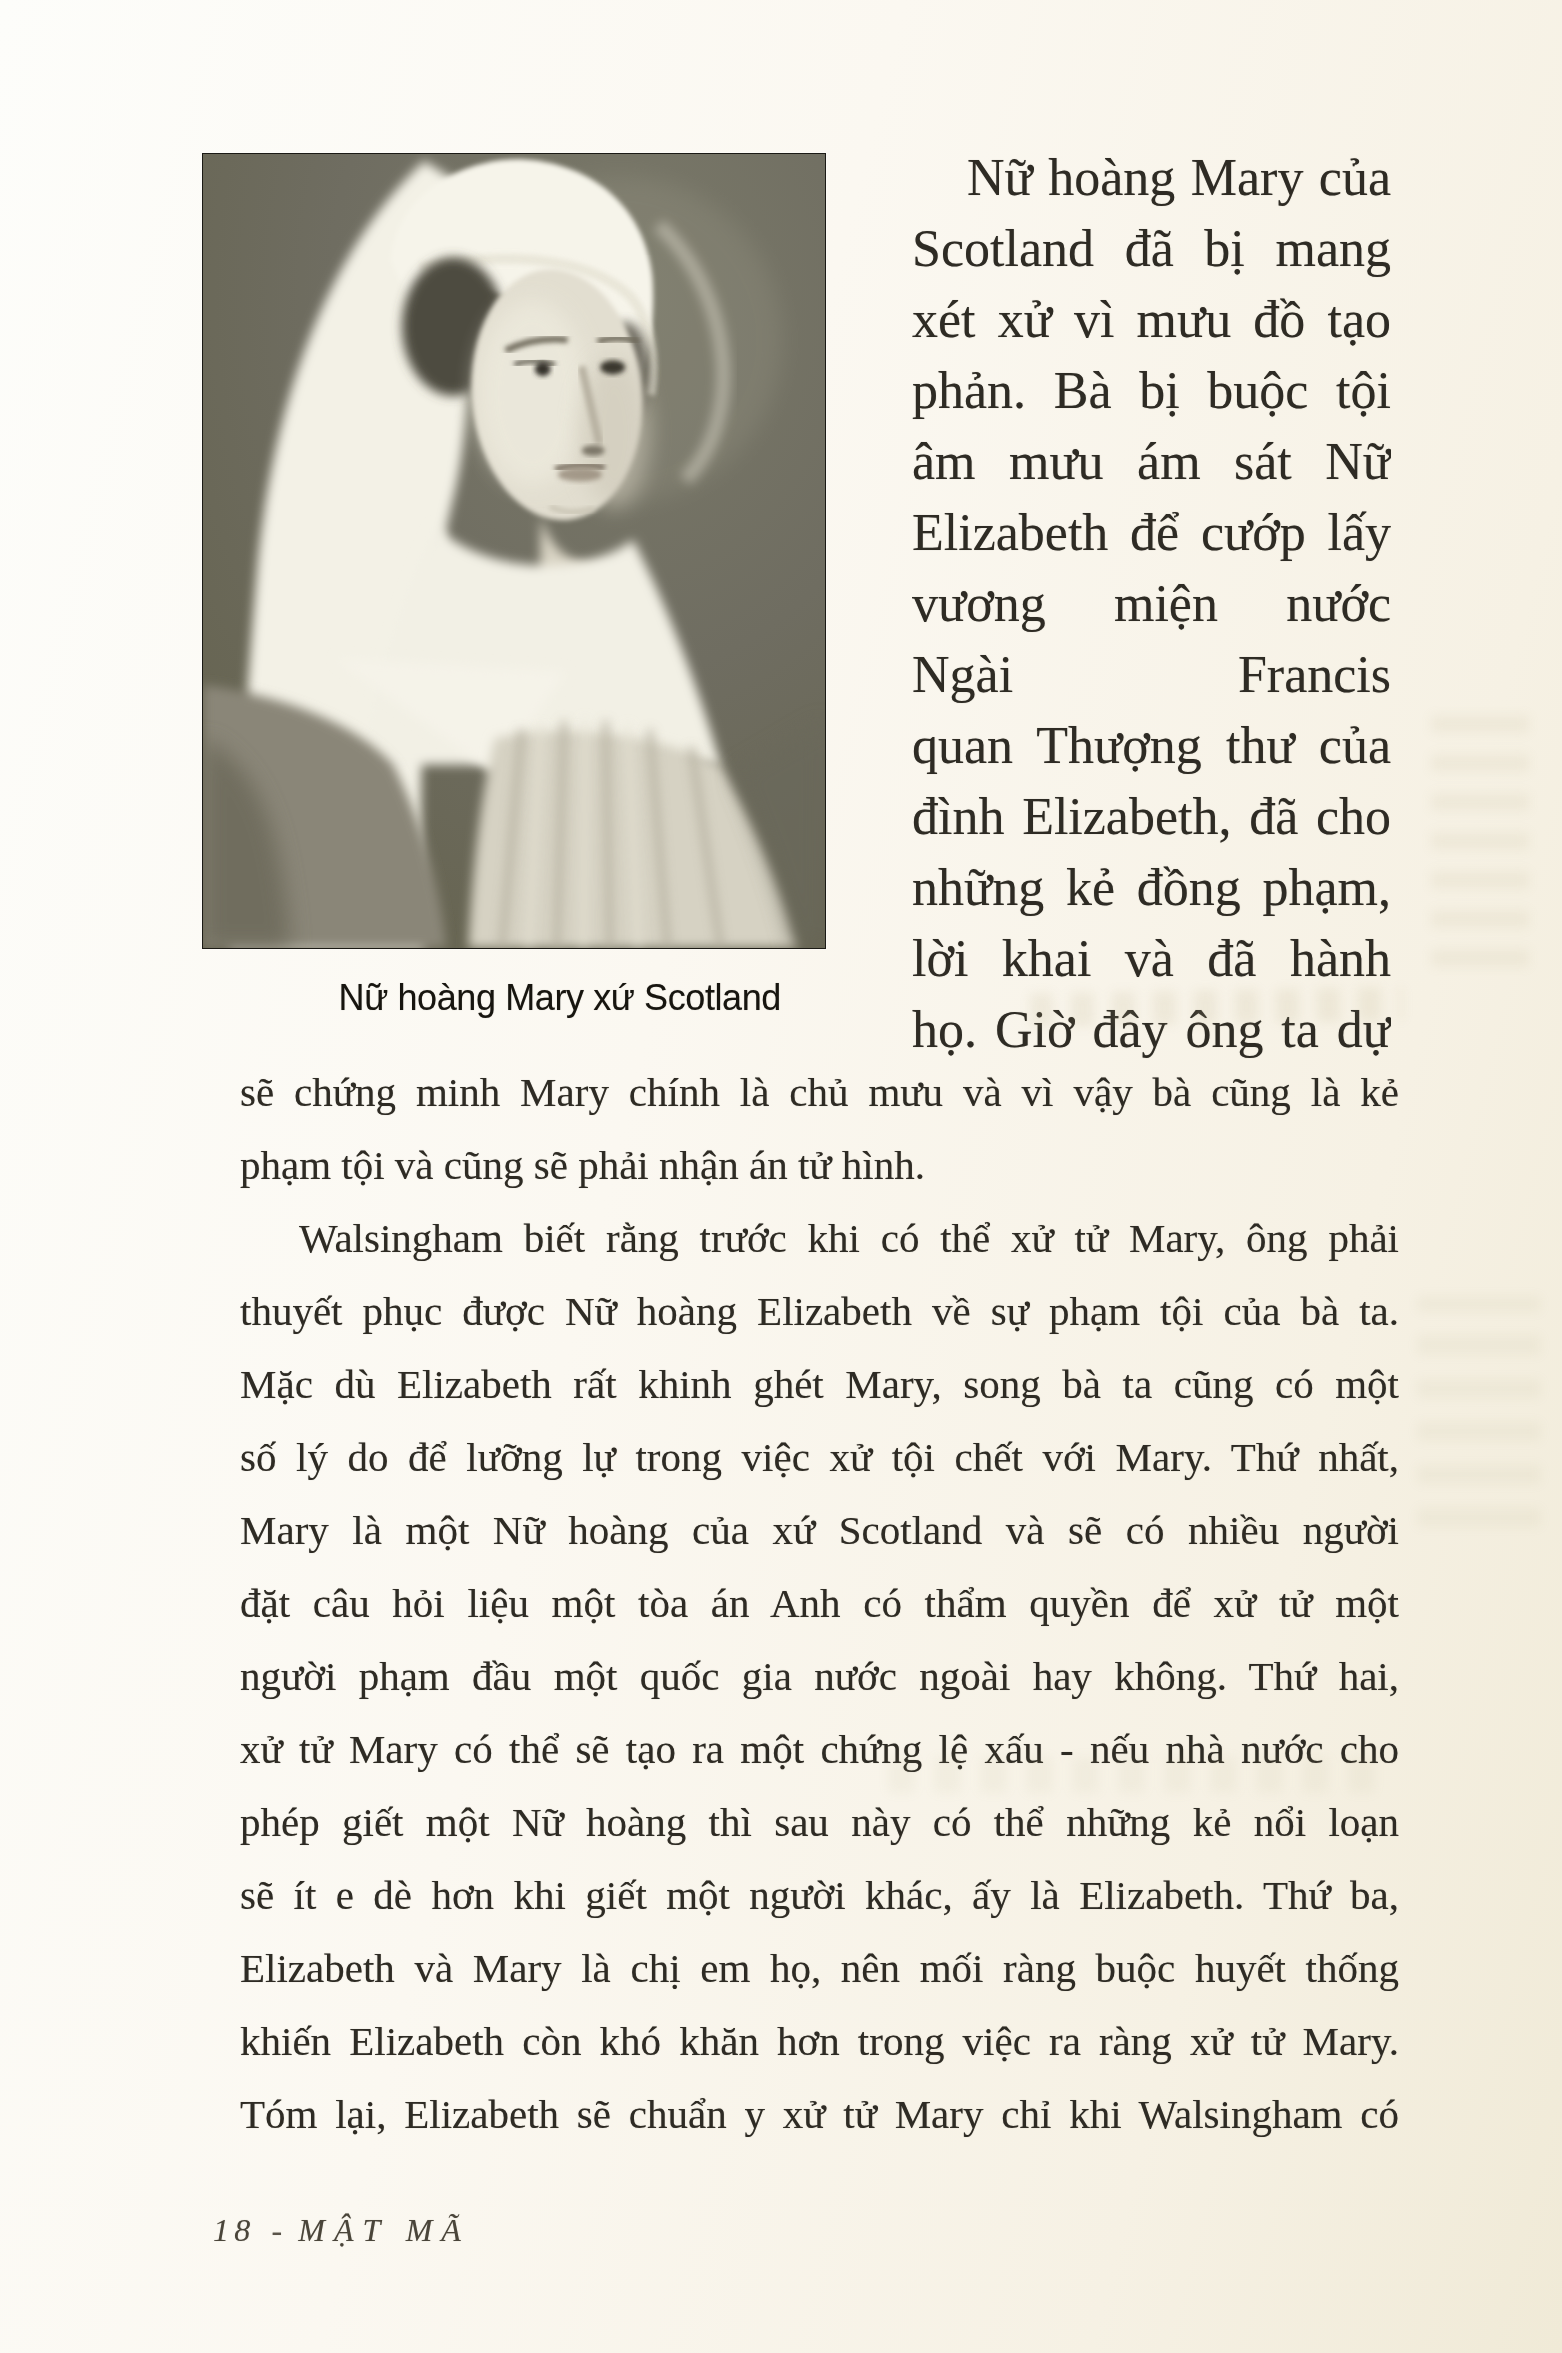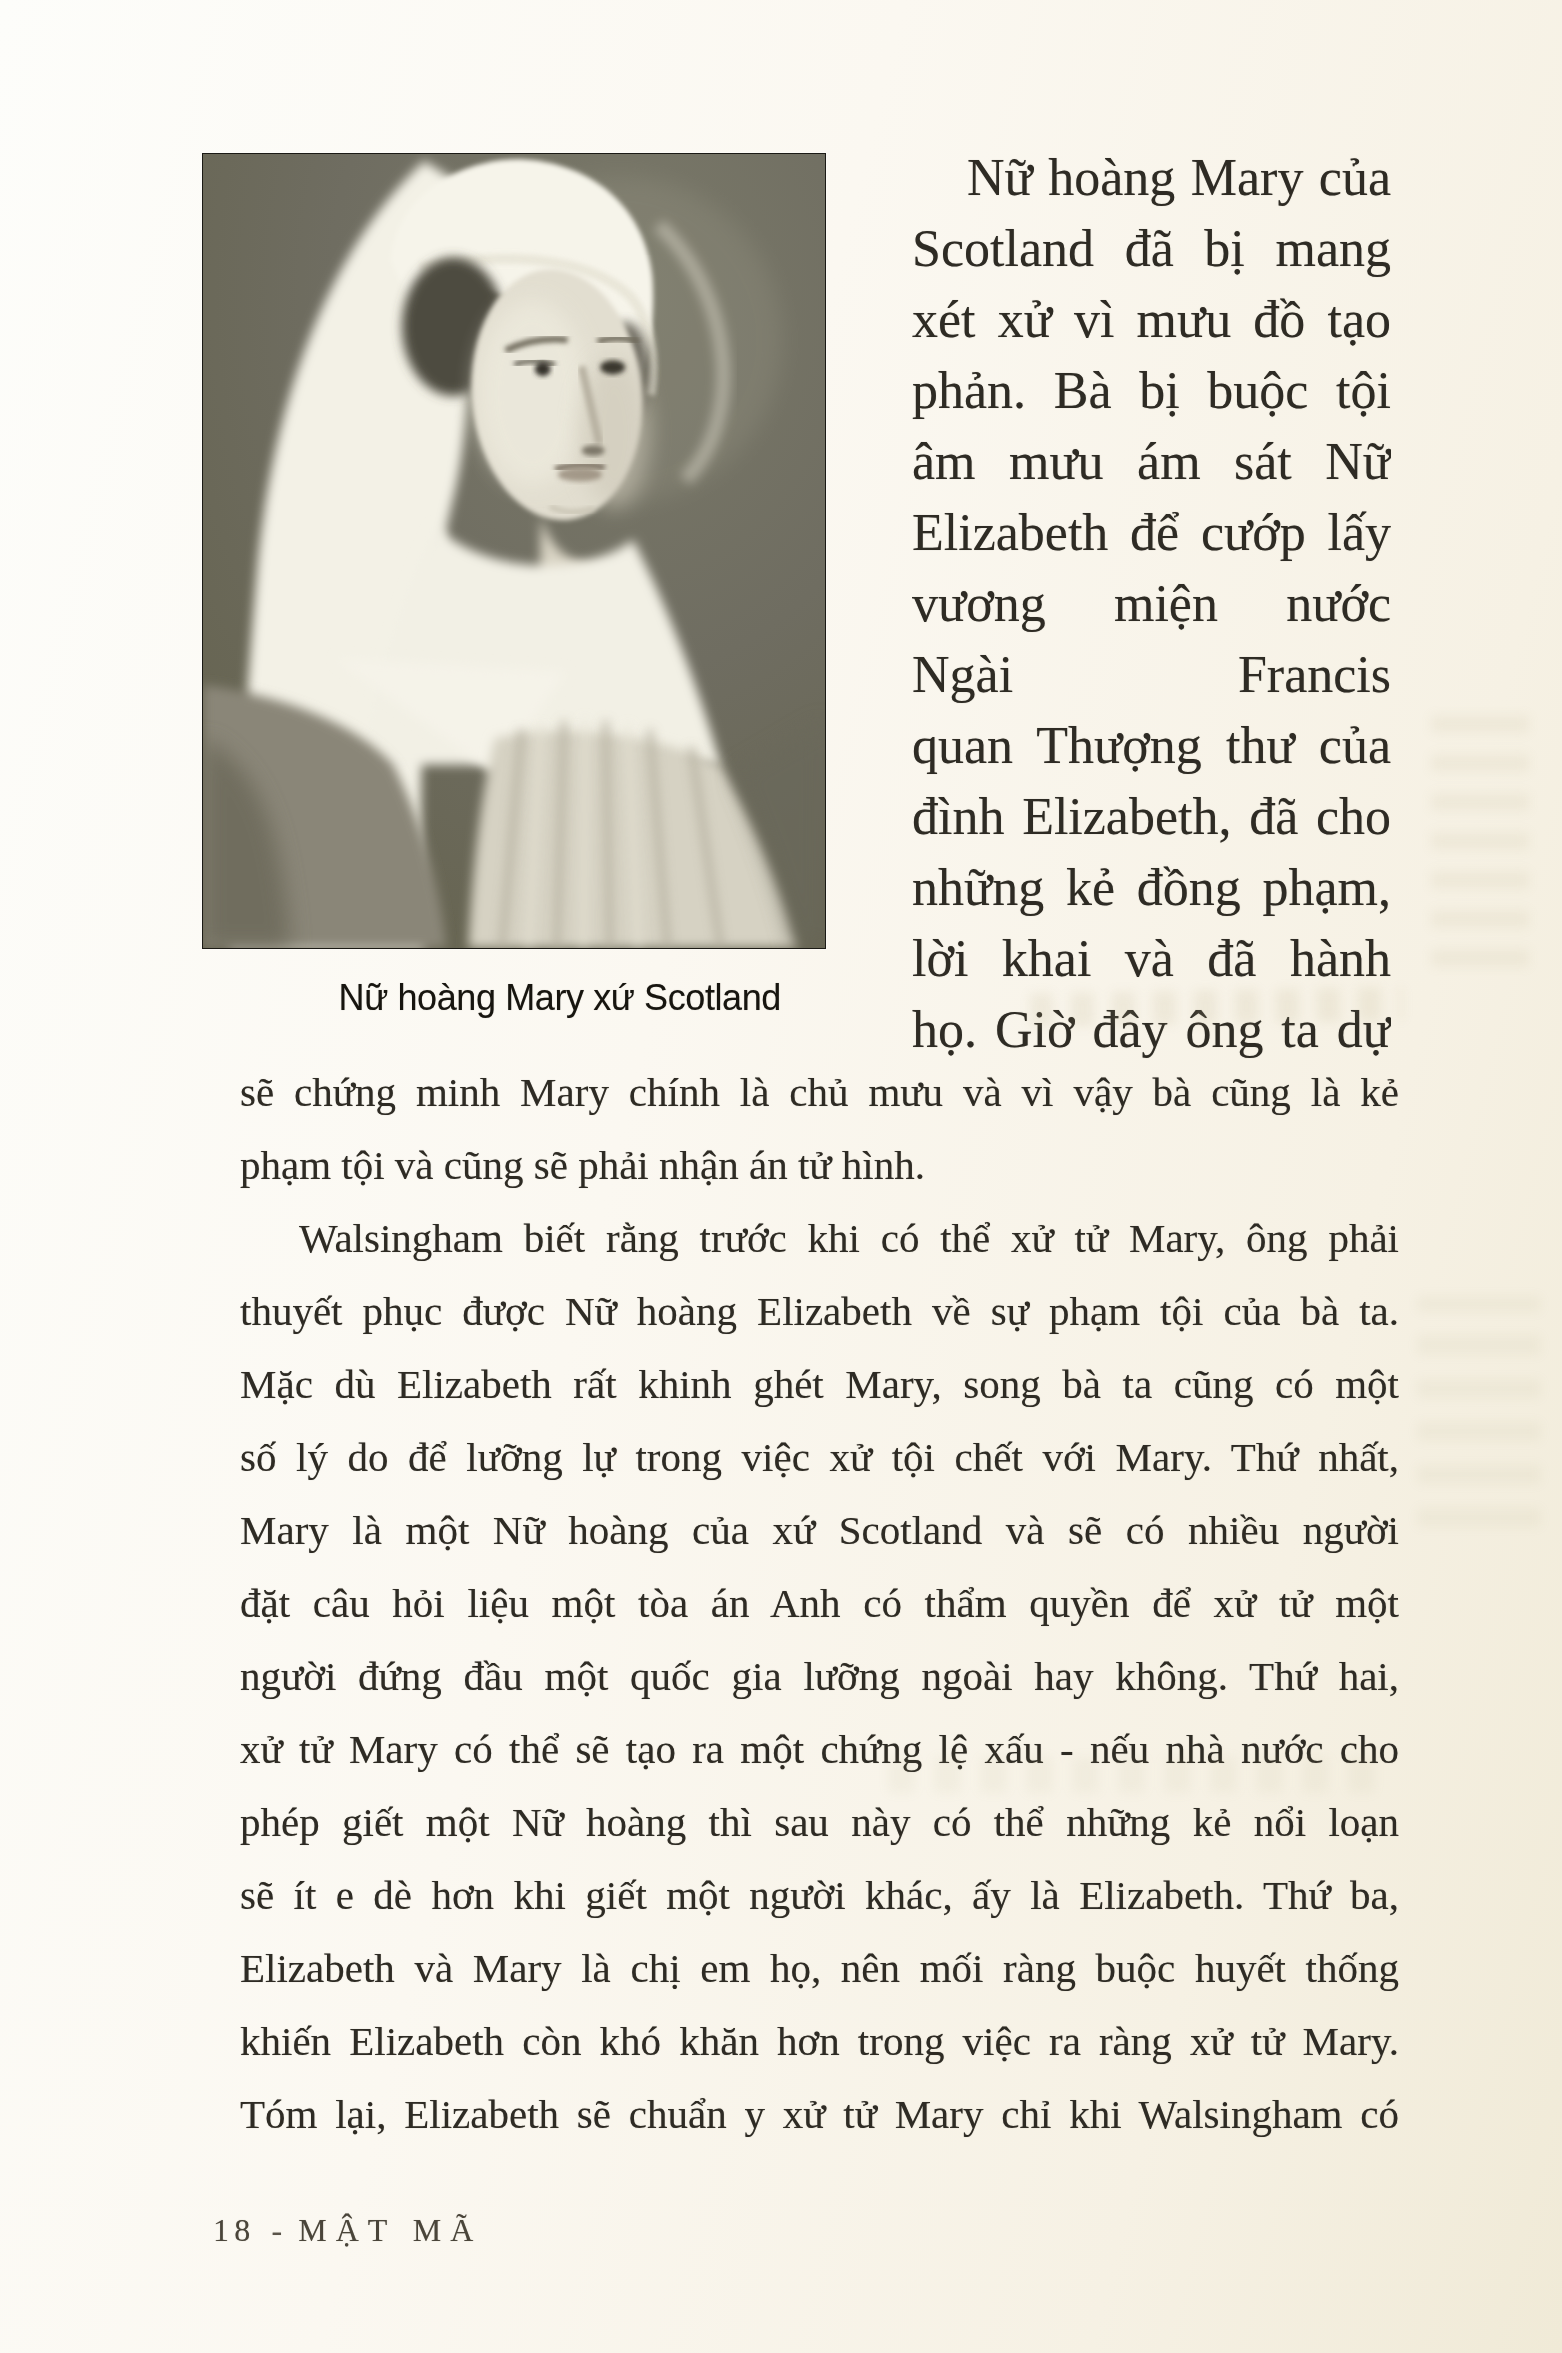--- a/index.html
+++ b/index.html
@@ -42,20 +42,21 @@
     text-shadow:0 0 0.9px rgba(46,43,36,.4);
   }
   .bodytext .ln{height:73px;overflow:hidden;text-align:justify;text-align-last:justify;margin-left:29px;}
   .bodytext .ln.end{text-align-last:left;}
   .bodytext .ln.indent{padding-left:59px;box-sizing:border-box;}
   
   .footer{
     position:absolute;left:213px;top:2212px;
     font-size:32px;color:#4a453a;
     text-shadow:0 0 0.9px rgba(74,69,58,.4);
+    font-style:italic;
   }
   .footer .num{letter-spacing:5.3px;}
   .footer .dash{margin:0 16px;color:#5a544a;}
   .footer .title{letter-spacing:9px;}
   
   .ghost{position:absolute;filter:blur(5.3px);pointer-events:none;}
   .g1{top:990px;left:1030px;width:373px;height:34px;opacity:.45;
       background:repeating-linear-gradient(90deg,rgba(186,174,135,.35) 0 23px,transparent 23px 41px);
       transform:rotate(-1deg);}
   .g2{top:701px;left:1431px;width:98px;height:266px;opacity:.4;
@@ -166,21 +167,21 @@
 
   <div class="bodytext">
     <div class="ln">sẽ chứng minh Mary chính là chủ mưu và vì vậy bà cũng là kẻ</div>
     <div class="ln end">phạm tội và cũng sẽ phải nhận án tử hình.</div>
     <div class="ln indent">Walsingham biết rằng trước khi có thể xử tử Mary, ông phải</div>
     <div class="ln">thuyết phục được Nữ hoàng Elizabeth về sự phạm tội của bà ta.</div>
     <div class="ln">Mặc dù Elizabeth rất khinh ghét Mary, song bà ta cũng có một</div>
     <div class="ln">số lý do để lưỡng lự trong việc xử tội chết với Mary. Thứ nhất,</div>
     <div class="ln">Mary là một Nữ hoàng của xứ Scotland và sẽ có nhiều người</div>
     <div class="ln">đặt câu hỏi liệu một tòa án Anh có thẩm quyền để xử tử một</div>
-    <div class="ln">người đứng đầu một quốc gia lưỡng ngoài hay không. Thứ hai,</div>
+    <div class="ln">người phạm đầu một quốc gia nước ngoài hay không. Thứ hai,</div>
     <div class="ln">xử tử Mary có thể sẽ tạo ra một chứng lệ xấu - nếu nhà nước cho</div>
     <div class="ln">phép giết một Nữ hoàng thì sau này có thể những kẻ nổi loạn</div>
     <div class="ln">sẽ ít e dè hơn khi giết một người khác, ấy là Elizabeth. Thứ ba,</div>
     <div class="ln">Elizabeth và Mary là chị em họ, nên mối ràng buộc huyết thống</div>
     <div class="ln">khiến Elizabeth còn khó khăn hơn trong việc ra ràng xử tử Mary.</div>
     <div class="ln">Tóm lại, Elizabeth sẽ chuẩn y xử tử Mary chỉ khi Walsingham có</div>
   </div>
 
   <div class="footer">
     <span class="num">18</span><span class="dash">-</span><span class="title">MẬT MÃ</span>

